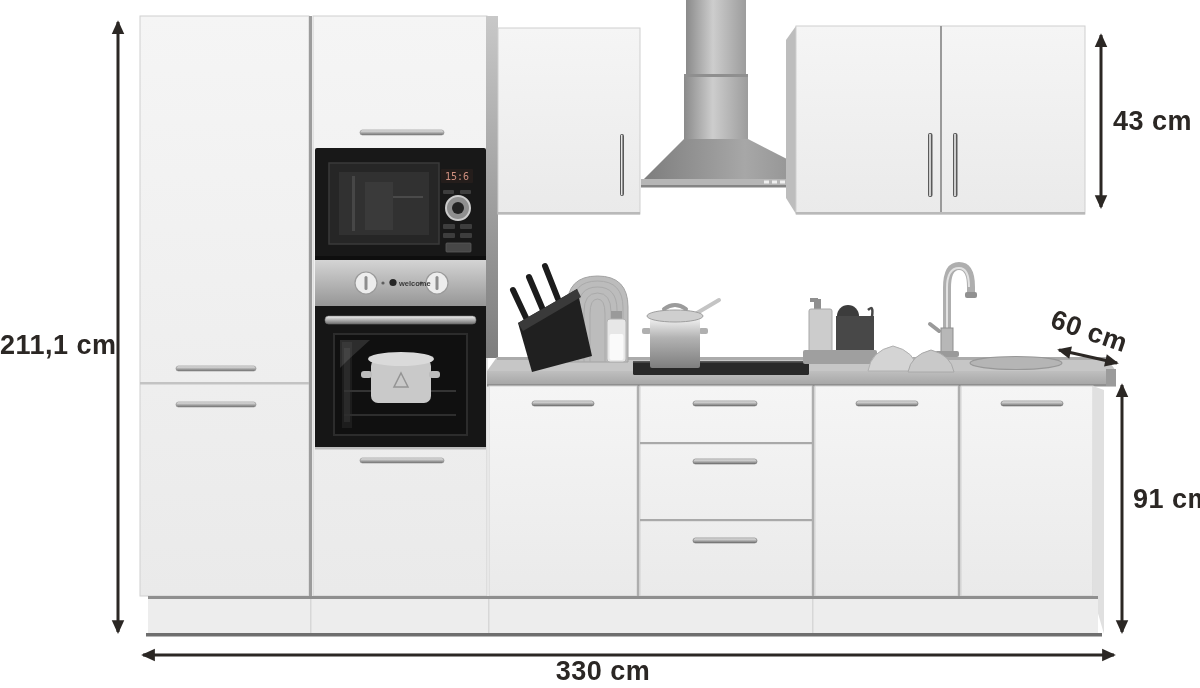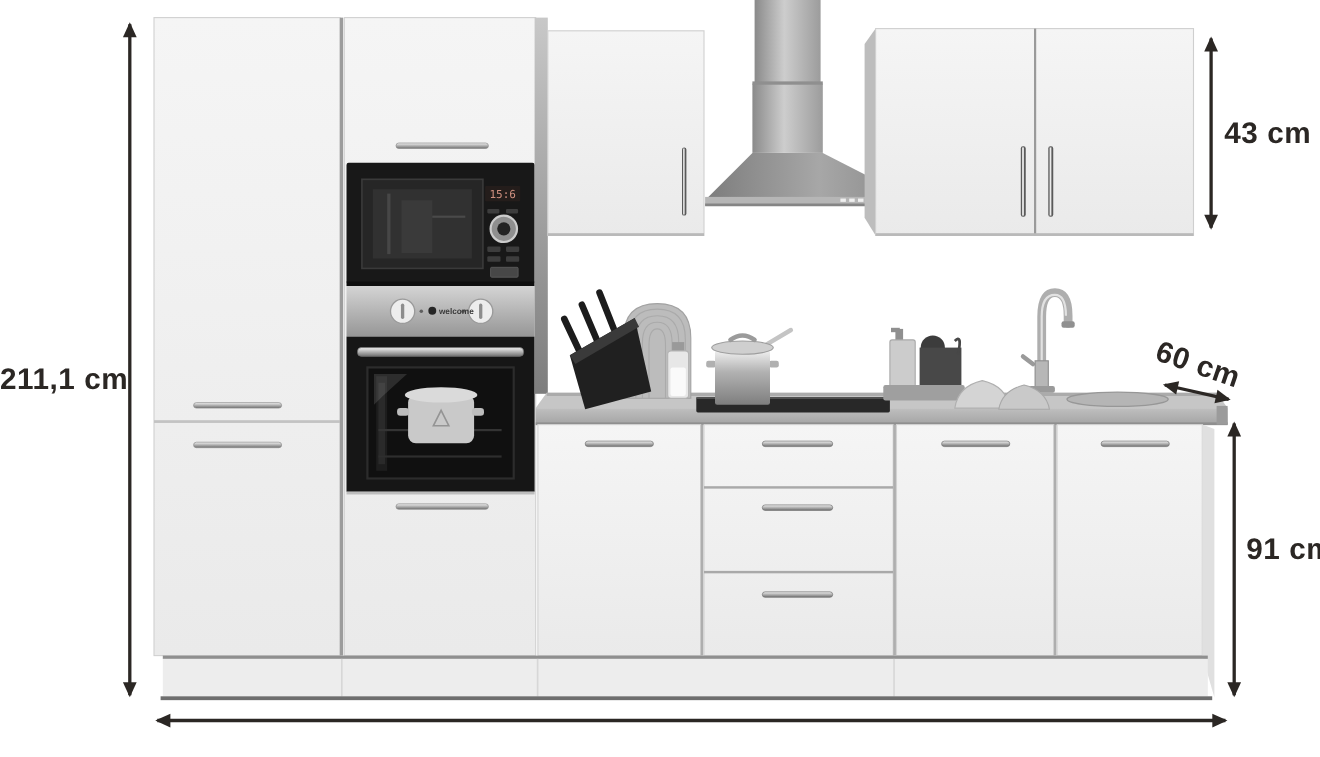--- a/index.html
+++ b/index.html
@@ -316,14 +316,15 @@
     <line x1="1059" y1="350" x2="1117" y2="363" marker-start="url(#arrow)" marker-end="url(#arrow)"></line>
     <line x1="1122" y1="385" x2="1122" y2="632" marker-start="url(#arrow)" marker-end="url(#arrow)"></line>
     <line x1="143" y1="655" x2="1114" y2="655" marker-start="url(#arrow)" marker-end="url(#arrow)"></line>
   </g>
 </svg>
 
 <div class="dim-label" style="left:0px;top:331px;width:104px;text-align:right;">211,1 cm</div>
 <div class="dim-label" style="left:1113px;top:107px;">43 cm</div>
 <div class="dim-label rot" style="left:1089px;top:332px;">60 cm</div>
 <div class="dim-label" style="left:1133px;top:485px;">91 cm</div>
+<div class="dim-label" style="left:503px;top:657px;width:200px;text-align:center;">330 cm</div>
 
 </div>
 
 </body></html>

